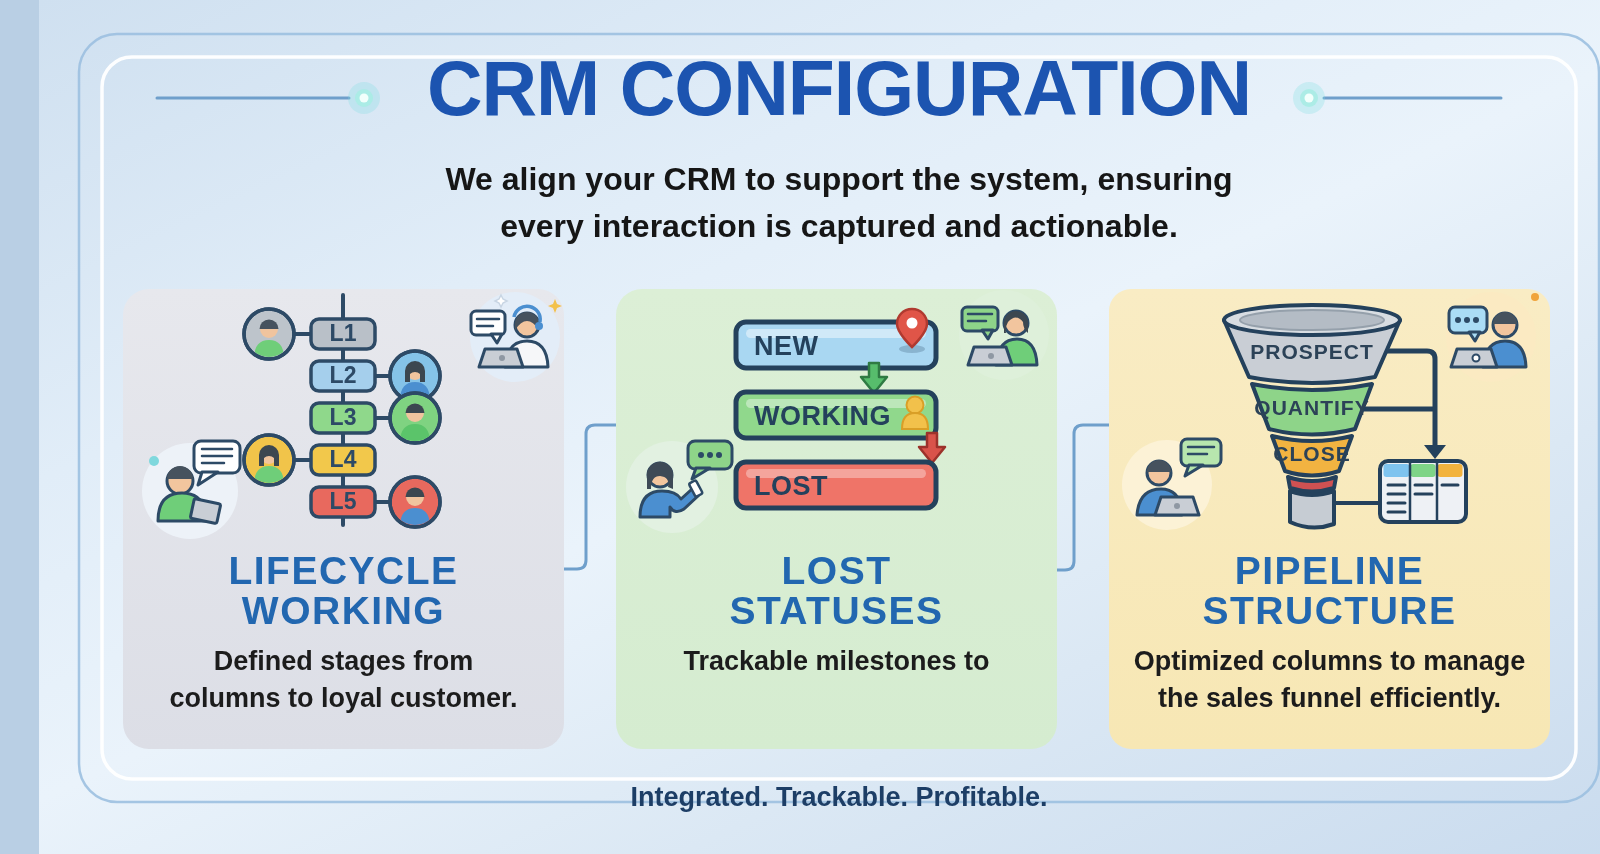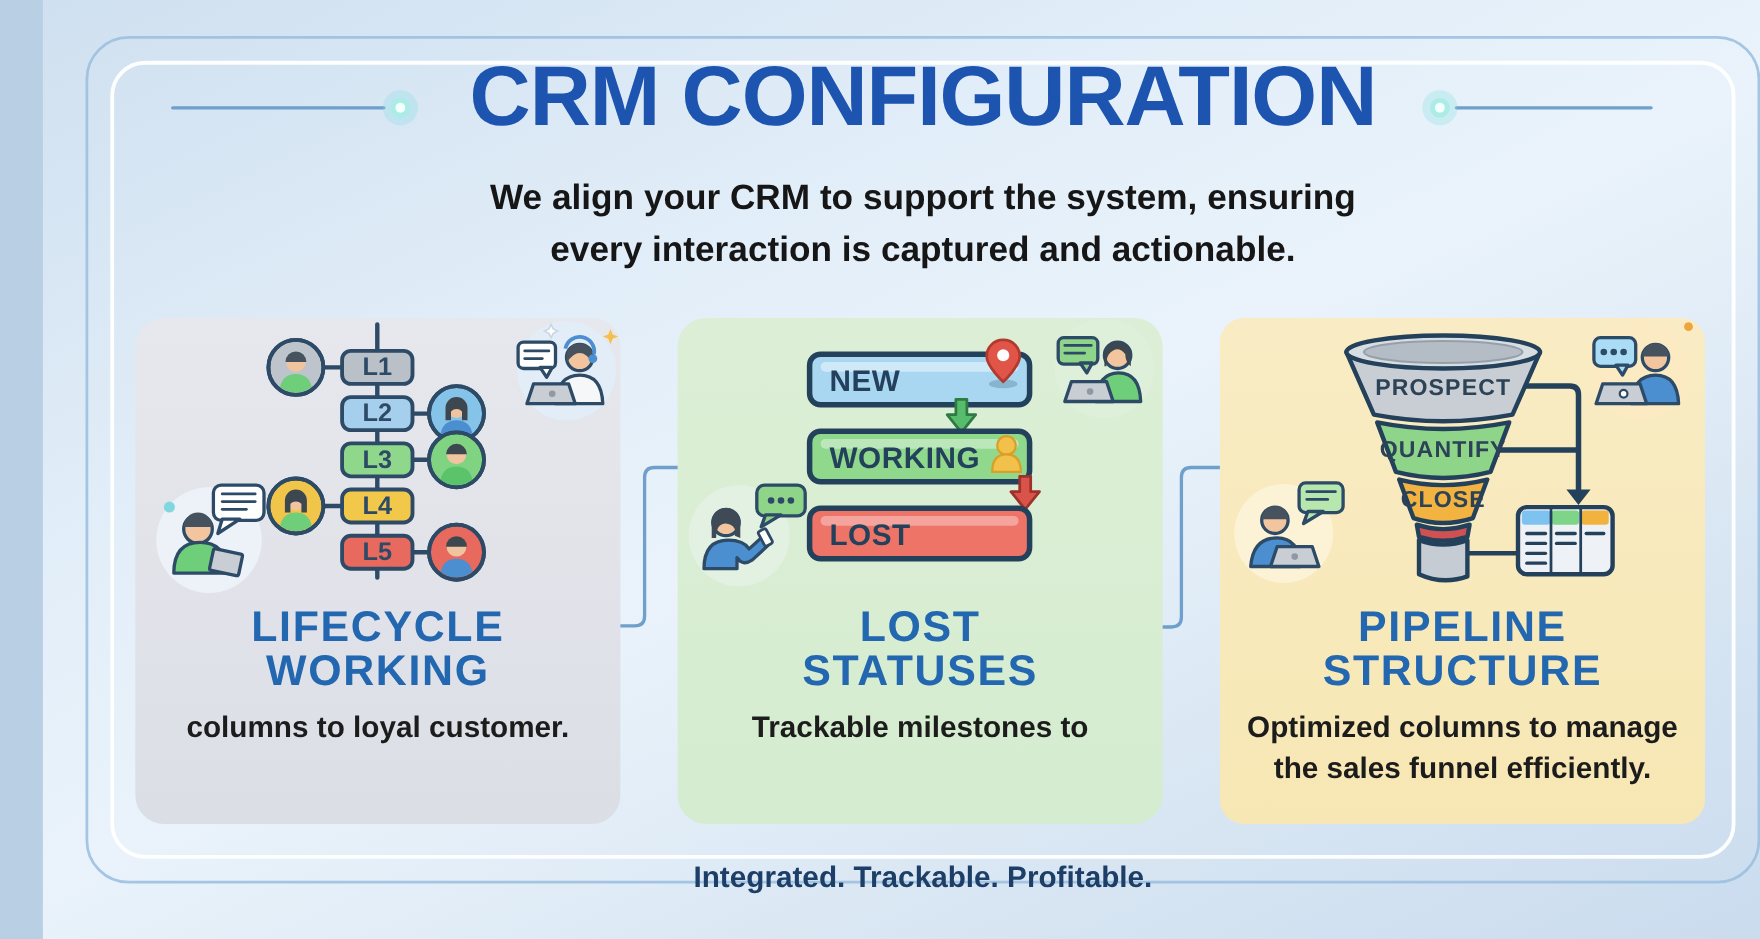--- a/index.html
+++ b/index.html
@@ -220,20 +220,21 @@
           </g>
           <circle r="25" fill="none" class="ink" stroke-width="3.5"></circle>
         </g>
       </svg>
 
       <div class="panel-title">
         <div>LIFECYCLE</div>
         <div>WORKING</div>
       </div>
       <div class="panel-desc">
+        <div>Defined stages from</div>
         <div>columns to loyal customer.</div>
       </div>
     </div>
 
     <div class="panel p2">
       <svg class="graphic" viewBox="0 0 441 258">
 
         <g transform="translate(56,198)">
           <circle r="46" fill="#e2f1e1"></circle>
           <rect x="16" y="-46" width="44" height="28" rx="7" fill="#8ed489" class="ink" stroke-width="3"></rect>

